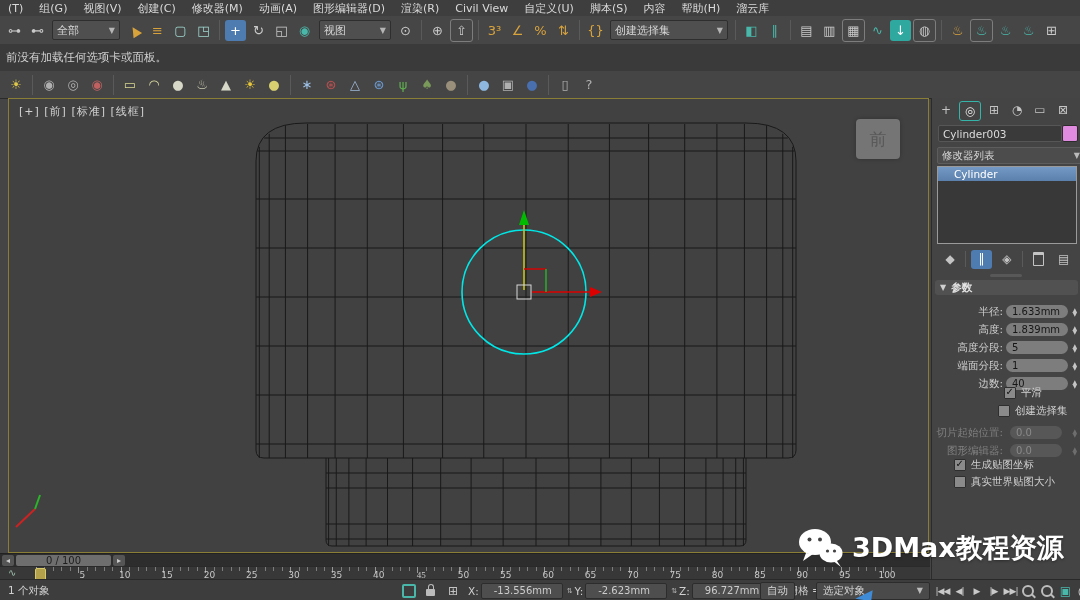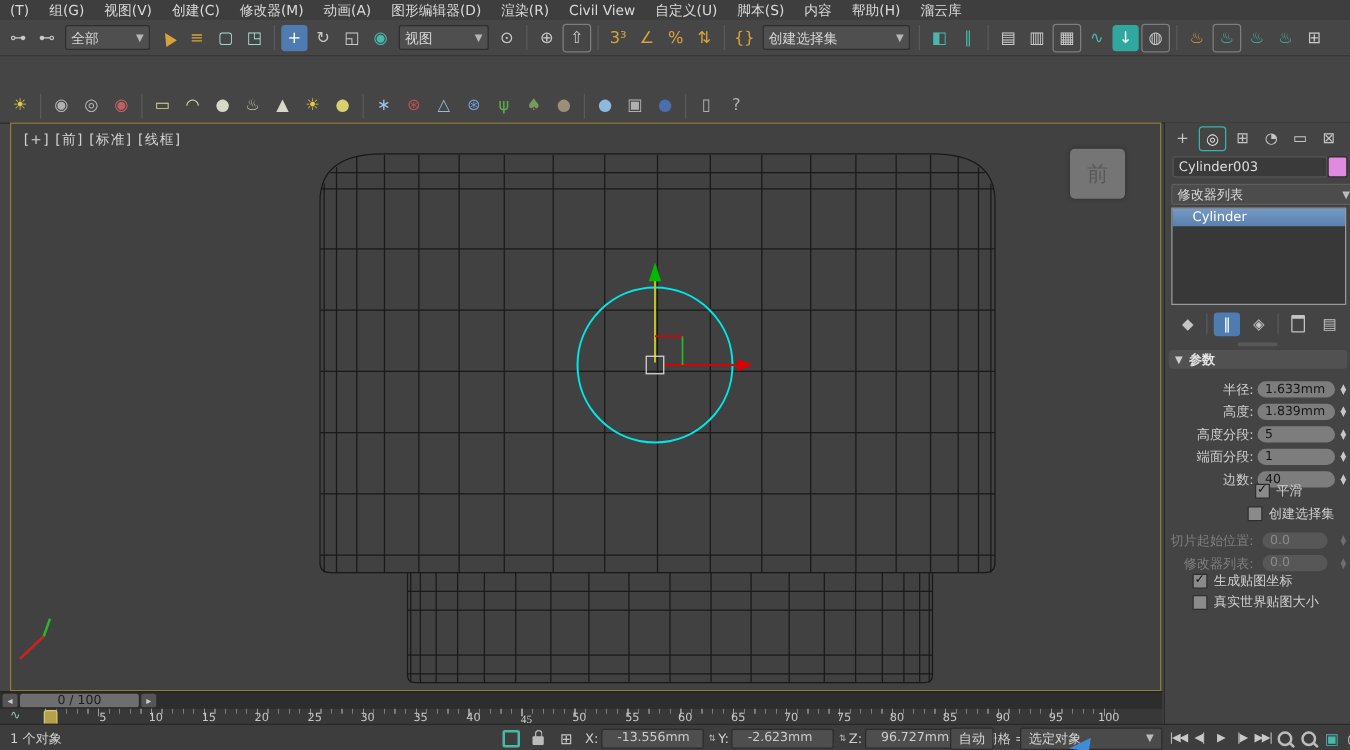--- a/index.html
+++ b/index.html
@@ -198,20 +198,23 @@
       <span class="tbi" style="color: rgb(255, 255, 255); background: rgb(47, 168, 160); border-radius: 3px;">↓</span>
       <span class="tbi boxed" style="color: rgb(201, 201, 201);">◍</span>
       <span class="tb-sep"></span>
       <span class="tbi" style="color: rgb(217, 163, 60);">♨</span>
       <span class="tbi boxed" style="color: rgb(73, 184, 171);">♨</span>
       <span class="tbi" style="color: rgb(73, 184, 171);">♨</span>
       <span class="tbi" style="color: rgb(73, 184, 171);">♨</span>
       <span class="tbi" style="color: rgb(201, 201, 201);">⊞</span>
     </div>
 
+  <div id="ribbon">
+    <span>前没有加载任何选项卡或面板。</span>
+  </div>
 
   <div id="toolbar-extra">
       <span class="xtbi" style="color: rgb(224, 200, 74);">☀</span>
       <span class="tb-sep"></span>
       <span class="xtbi" style="color: rgb(176, 176, 176);">◉</span>
       <span class="xtbi" style="color: rgb(176, 176, 176);">◎</span>
       <span class="xtbi" style="color: rgb(192, 96, 96);">◉</span>
       <span class="tb-sep"></span>
       <span class="xtbi" style="color: rgb(216, 216, 144);">▭</span>
       <span class="xtbi" style="color: rgb(216, 216, 160);">◠</span>
@@ -379,21 +382,21 @@
         <div class="cbrow" style="left: 66px; top: 106px;">
           <span class="cb"></span>
           <span>创建选择集</span>
         </div>
         <div class="prow dis" style="top: 127px;">
           <span class="plabel">切片起始位置:</span>
           <span class="pfield" style="left: 78px; width: 46px;">0.0</span>
           <span class="pspin">▲<br>▼</span>
         </div>
         <div class="prow dis" style="top: 145px;">
-          <span class="plabel">修改器列表:</span>
+          <span class="plabel">图形编辑器:</span>
           <span class="pfield" style="left: 78px; width: 46px;">0.0</span>
           <span class="pspin">▲<br>▼</span>
         </div>
         <div class="cbrow" style="left: 22px; top: 160px;">
           <span class="cb on"></span>
           <span>生成贴图坐标</span>
         </div>
         <div class="cbrow" style="left: 22px; top: 177px;">
           <span class="cb"></span>
           <span>真实世界贴图大小</span>
@@ -483,14 +486,27 @@
         <span class="navi">
           <span class="mag"></span>
         </span>
         <span class="navi" style="color: rgb(73, 184, 171); font-size: 12px;">▣</span>
         <span class="navi" style="color: rgb(201, 201, 201); font-size: 12px;">◯</span>
       </div>
   </div>
 
   <div id="blue-swoosh"></div>
 
+  <div id="watermark">
+    <svg width="46" height="42" viewBox="0 0 46 42">
+      <ellipse cx="17" cy="15" rx="16" ry="13" fill="#ffffff"></ellipse>
+      <polygon points="8,26 5,34 15,27" fill="#ffffff"></polygon>
+      <circle cx="11.5" cy="12.5" r="2" fill="#414141"></circle>
+      <circle cx="22" cy="12.5" r="2" fill="#414141"></circle>
+      <ellipse cx="33" cy="26" rx="11.5" ry="9.5" fill="#ffffff"></ellipse>
+      <polygon points="39,34 43,40 34,33" fill="#ffffff"></polygon>
+      <circle cx="29.5" cy="24" r="1.6" fill="#414141"></circle>
+      <circle cx="36.5" cy="24" r="1.6" fill="#414141"></circle>
+    </svg>
+    <span>3DMax教程资源</span>
+  </div>
 
 </div>
 
 </body></html>

